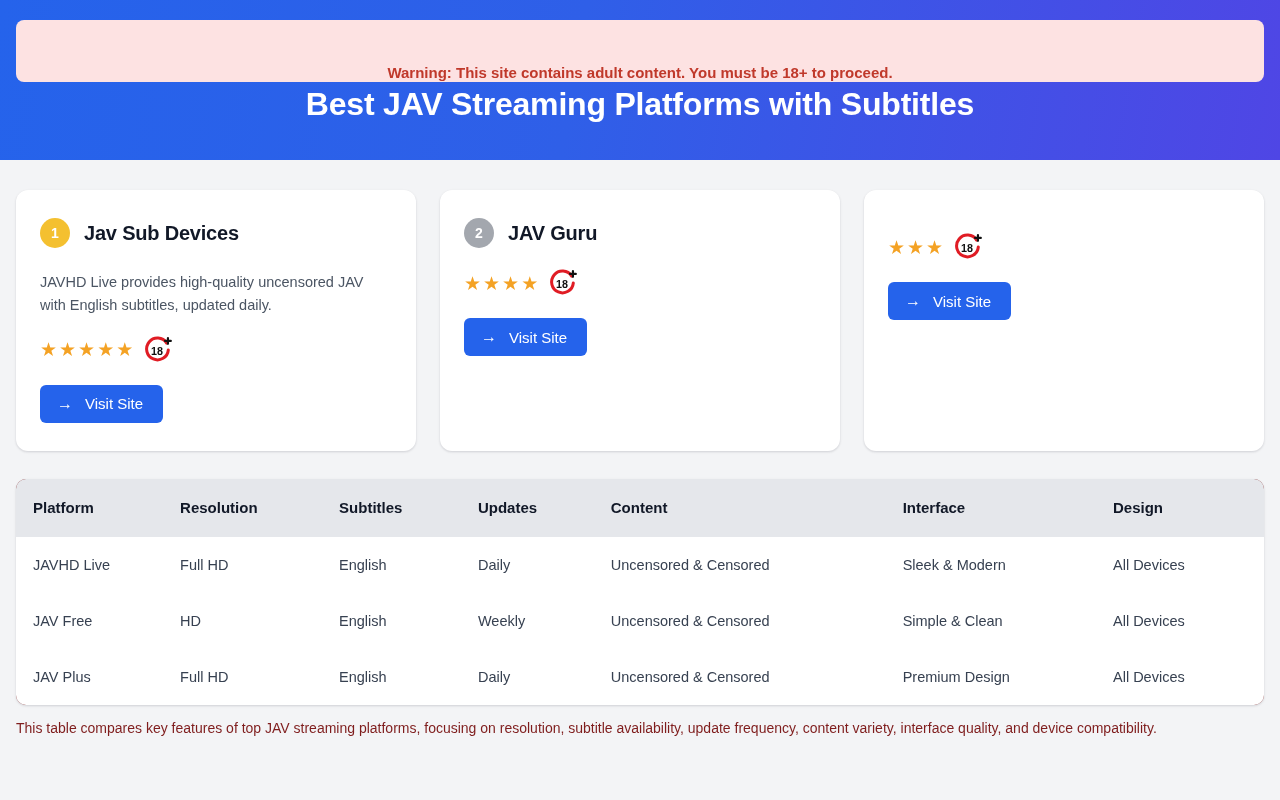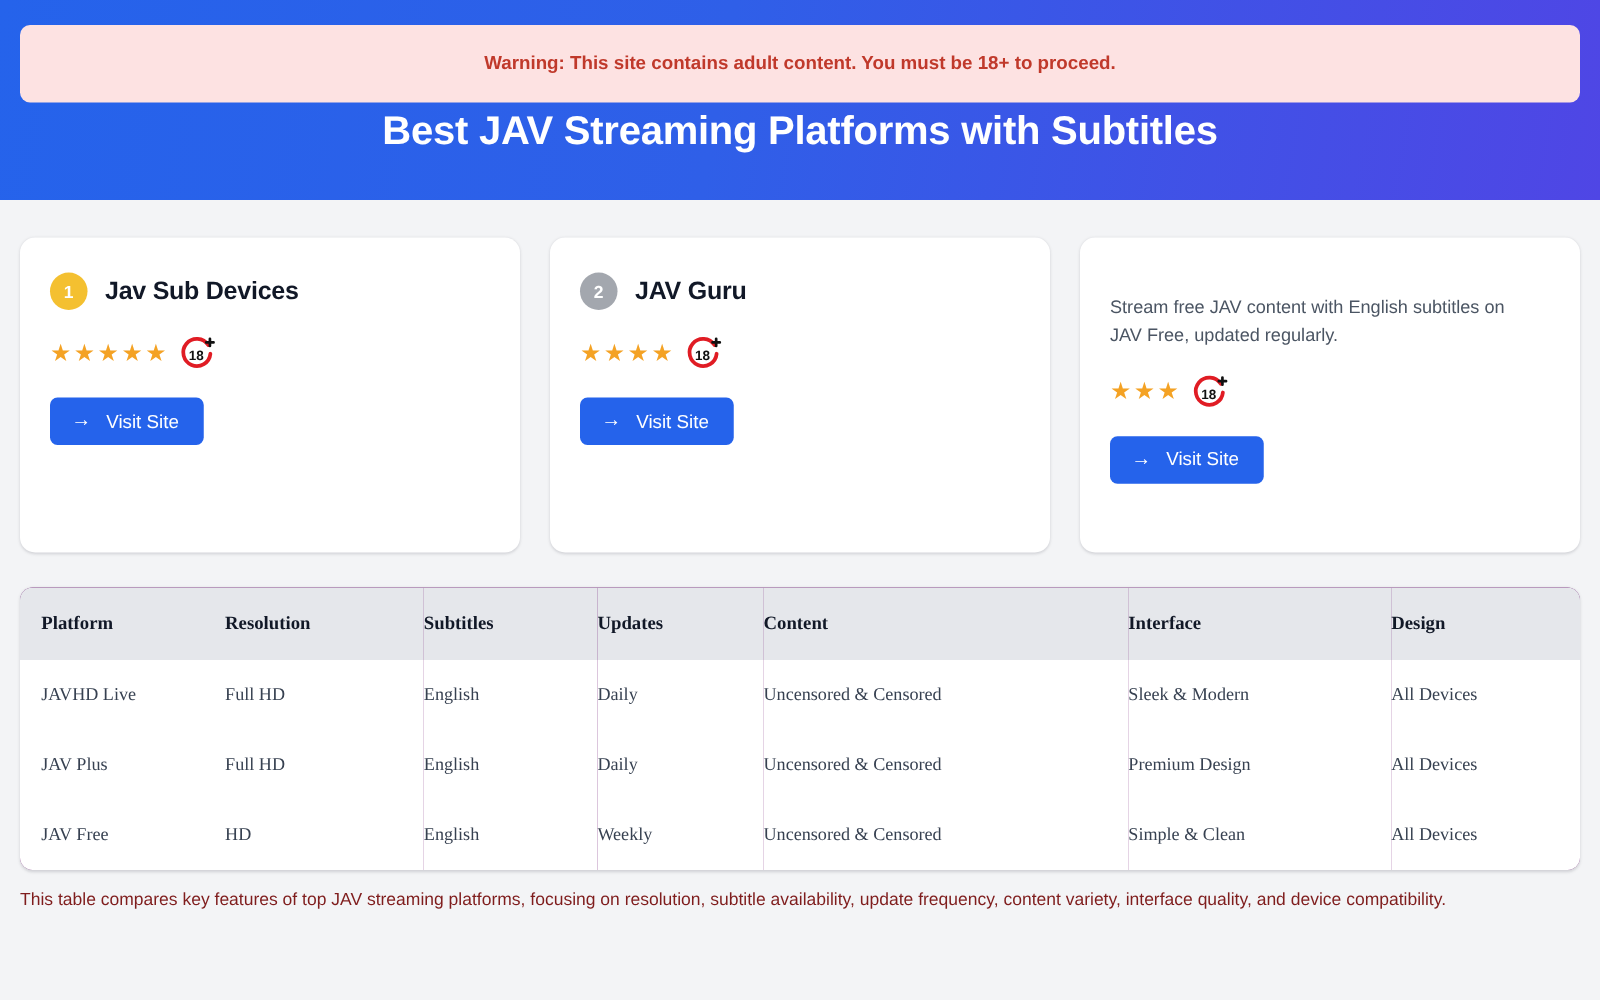--- a/index.html
+++ b/index.html
@@ -23,21 +23,21 @@
     background: linear-gradient(100deg, #2563eb 0%, #2f5fe8 45%, #4f46e5 100%);
     padding: 20px 16px 0 16px;
     height: 160px;
   }
 
   .warning-banner {
     background: #fde2e2;
     border-radius: 8px;
     height: 62px;
     display: flex;
-    align-items: center;
+    align-items: flex-end;
     justify-content: center;
     padding: 0 20px;
   }
 
   .warning-text {
     color: #c0392b;
     font-size: 15px;
     font-weight: bold;
     text-align: center;
     line-height: 1.2;
@@ -147,25 +147,24 @@
     padding: 0 20px 0 17px;
     font-family: "Liberation Sans", sans-serif;
     font-size: 15px;
     cursor: pointer;
   }
   .visit-btn .arrow { font-size: 16px; line-height: 1; }
 
   
   .table-wrap {
     margin: 28px 16px 0 16px;
-    background: #701a75;
+    background: #7f1d1d;
     border-radius: 10px;
     overflow: hidden;
     box-shadow: 0 1px 3px rgba(16,24,40,0.10), 0 1px 2px rgba(16,24,40,0.06);
-    font-family: Liberation Serif, serif;
   }
 
   table {
     width: 100%;
     border-collapse: collapse;
     table-layout: fixed;
   }
 
   thead th {
     background: #e5e7eb;
@@ -211,20 +210,21 @@
   <h1 class="page-title">Best JAV Streaming Platforms with Subtitles</h1>
 </div>
 
 <div class="cards-row">
 
   <div class="card">
     <div class="card-head">
       <div class="rank-badge gold" style="background: rgb(244, 192, 48);">1</div>
       <div class="card-title">Jav Sub Devices</div>
     </div>
+    <div class="card-desc">JAVHD Live provides high-quality uncensored JAV with English subtitles, updated daily.</div>
     <div class="card-meta">
       <div class="stars">
           <span class="star">★</span>
           <span class="star">★</span>
           <span class="star">★</span>
           <span class="star">★</span>
           <span class="star">★</span>
         </div>
       <div class="age-badge">
         <svg width="30" height="30" viewBox="0 0 32 32">
@@ -260,21 +260,20 @@
         </svg>
       </div>
     </div>
     <button class="visit-btn">
       <span class="arrow">→</span>
       <span>Visit Site</span>
     </button>
   </div>
 
   <div class="card">
-    <div class="card-desc">Stream free JAV content with English subtitles on JAV Free, updated regularly.</div>
     <div class="card-meta">
       <div class="stars">
           <span class="star">★</span>
           <span class="star">★</span>
           <span class="star">★</span>
         </div>
       <div class="age-badge">
         <svg width="30" height="30" viewBox="0 0 32 32">
           <path d="M25.2 8.6 A11.6 11.6 0 1 0 27 16" fill="none" stroke="#e01c24" stroke-width="3.2" stroke-linecap="round"></path>
           <text x="15" y="21.2" text-anchor="middle" font-family="Liberation Sans, sans-serif" font-size="11.5" font-weight="bold" fill="#111111">18</text>
@@ -307,34 +306,34 @@
       <tr>
         <td class="c0">JAVHD Live</td>
         <td class="c1">Full HD</td>
         <td class="c2">English</td>
         <td class="c3">Daily</td>
         <td class="c4">Uncensored &amp; Censored</td>
         <td class="c5">Sleek &amp; Modern</td>
         <td class="c6">All Devices</td>
       </tr>
       <tr>
+        <td class="c0">JAV Free</td>
+        <td class="c1">HD</td>
+        <td class="c2">English</td>
+        <td class="c3">Weekly</td>
+        <td class="c4">Uncensored &amp; Censored</td>
+        <td class="c5">Simple &amp; Clean</td>
+        <td class="c6">All Devices</td>
+      </tr>
+      <tr>
         <td class="c0">JAV Plus</td>
         <td class="c1">Full HD</td>
         <td class="c2">English</td>
         <td class="c3">Daily</td>
         <td class="c4">Uncensored &amp; Censored</td>
         <td class="c5">Premium Design</td>
         <td class="c6">All Devices</td>
       </tr>
-      <tr>
-        <td class="c0">JAV Free</td>
-        <td class="c1">HD</td>
-        <td class="c2">English</td>
-        <td class="c3">Weekly</td>
-        <td class="c4">Uncensored &amp; Censored</td>
-        <td class="c5">Simple &amp; Clean</td>
-        <td class="c6">All Devices</td>
-      </tr>
     </tbody>
   </table>
 </div>
 
 <div class="table-caption">This table compares key features of top JAV streaming platforms, focusing on resolution, subtitle availability, update frequency, content variety, interface quality, and device compatibility.</div>
 
 </body></html>

